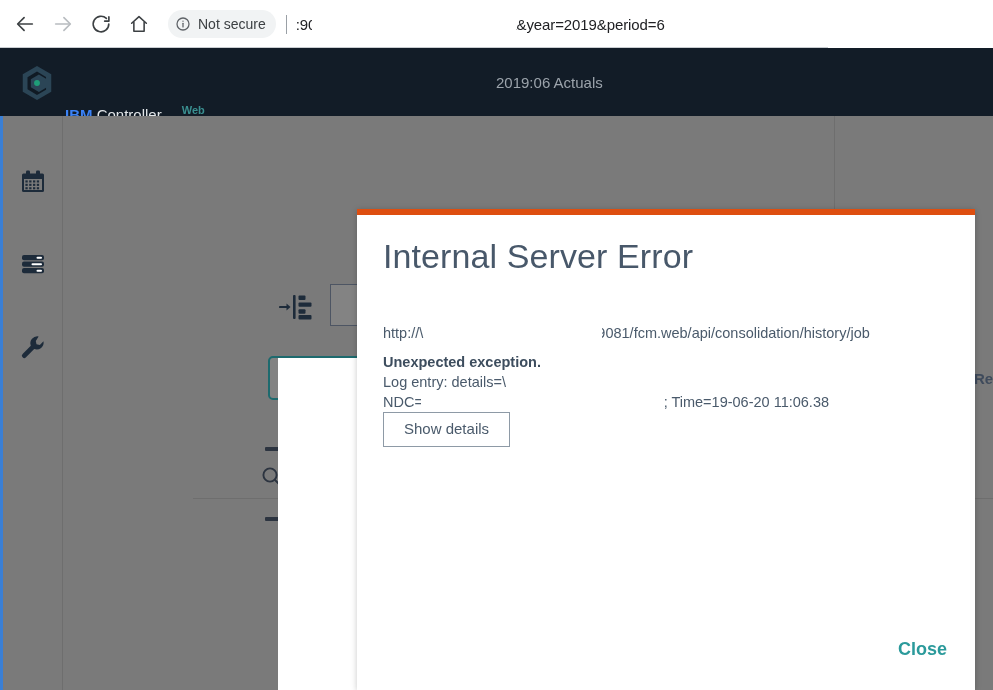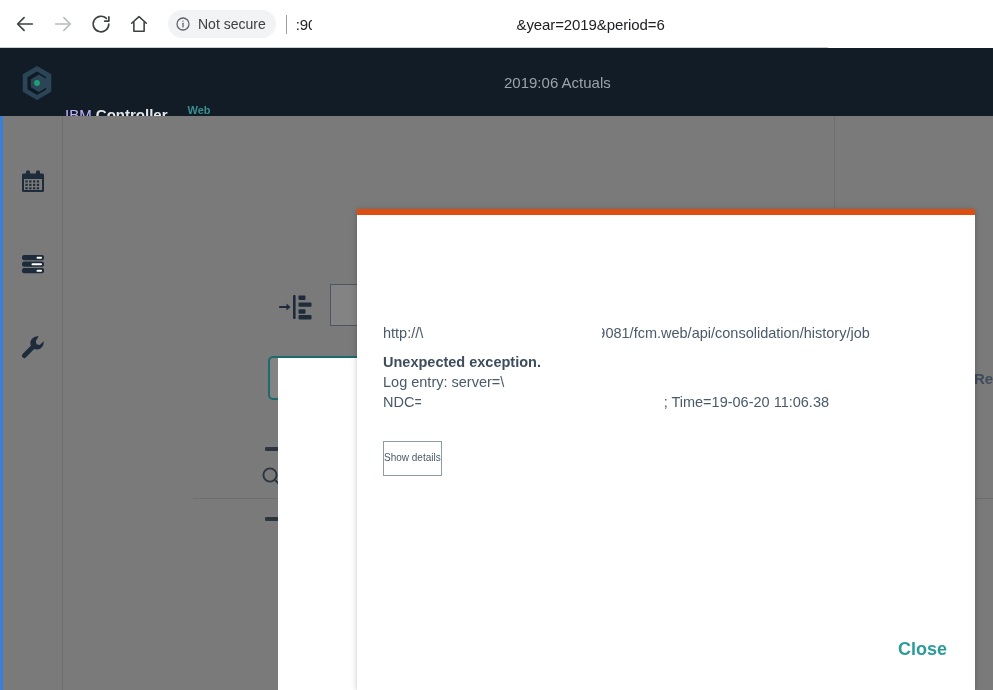--- a/index.html
+++ b/index.html
@@ -61,30 +61,30 @@
     background: #121c27;
   }
   #app-logo {
     position: absolute; left: 18px; top: 16px; width: 38px; height: 38px;
   }
   #brand {
     position: absolute; left: 65px; top: 65px;
     transform: translateY(-50%);
     font-size: 15px; color: #cfd4d9; white-space: nowrap;
   }
-  #brand .ibm { color: #c4b5fd; font-weight: 400; }
-  #brand .ctrl { color: #e3e7ea; font-weight: 700; }
+  #brand .ibm { color: #3b82f6; font-weight: 700; }
+  #brand .ctrl { color: #e3e7ea; font-weight: 400; }
   #brand .web {
     color: #3a8f90; font-weight: 700; font-size: 11px;
     vertical-align: super; margin-left: 20px;
   }
   #header-period {
     position: absolute; left: 496px; top: 0; height: 68px;
     display: flex; align-items: center;
-    font-size: 15px; color: #9ba3ab; margin-left: 8px;
+    font-size: 15px; color: #9ba3ab;
   }
 
   
   #sidebar {
     position: absolute; left: 0; top: 116px; width: 62px; height: 574px;
     background: #7a7a7a;
     border-left: 3px solid #3a7fd5;
   }
   .side-item {
     position: absolute; left: 0; width: 59px; height: 52px;
@@ -224,25 +224,25 @@
   #ndc-redaction-a {
     position: absolute; left: 38px; top: -2px;
     width: 54px; height: 20px; background: #ffffff;
   }
   #ndc-redaction-b {
     position: absolute; left: 101px; top: -2px;
     width: 166px; height: 20px; background: #ffffff;
   }
   #details-hint { margin-top: 22px; }
   #show-details-btn {
-    margin-top: 29px;
+    margin-top: 0;
     display: inline-block;
     border: 1px solid #8e9aa6; background: #ffffff;
-    padding: 6px 0 7px;
-    font-size: 10px; color: #4a5a6b;
+    padding: 6px 20px 7px;
+    font-size: 15px; color: #4a5a6b;
     font-family: "Liberation Sans", sans-serif;
   }
   #dialog-close {
     position: absolute; right: 28px; bottom: 30px;
     font-size: 18px; font-weight: 700; color: #2b9a9b;
   }
 </style>
 </head>
 <body>
 
@@ -462,35 +462,36 @@
     <div class="row-line" style="top:464px;"></div>
     <div class="row-line" style="top:522px;"></div>
 
   </div>
 </div>
 
 <div id="table-redaction"></div>
 
 <div id="error-dialog">
 
+  <div id="dialog-title">Internal Server Error</div>
 
   <div id="dialog-body">
 
 
     <div class="body-line url-line">
       <span>http://\</span><span style="margin-left:170px;">:9081/fcm.web/api/consolidation/history/job</span>
       <span id="url-host-redaction"></span>
     </div>
 
 
     <div id="exception-block">
       <div id="exception-title">Unexpected exception.</div>
 
       <div class="log-line">
-        <span>Log entry: server=\</span>
+        <span>Log entry: details=\</span>
         <span id="log-redaction"></span>
       </div>
 
       <div class="log-line">
         <span>NDC=</span><span style="margin-left:60px;">@</span><span style="margin-left:166px;">; Time=19-06-20 11:06.38</span>
         <span id="ndc-redaction-a"></span>
         <span id="ndc-redaction-b"></span>
       </div>
     </div>
 

